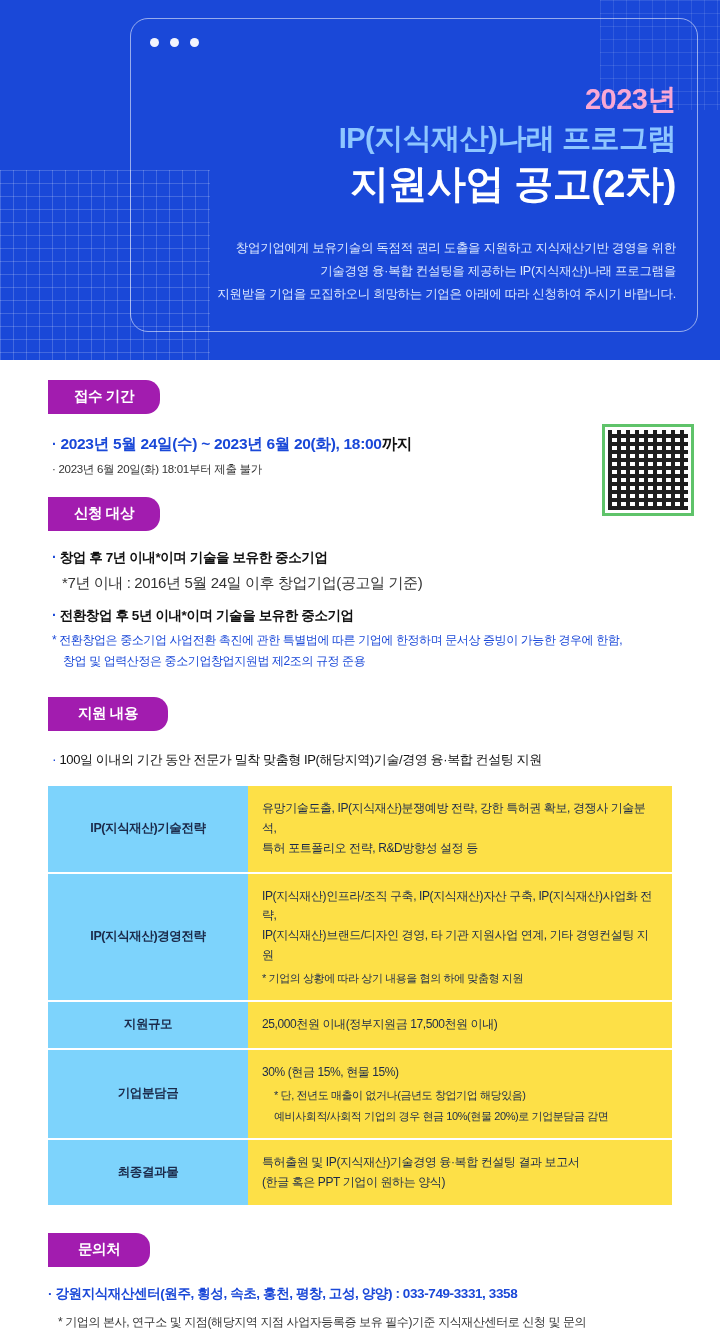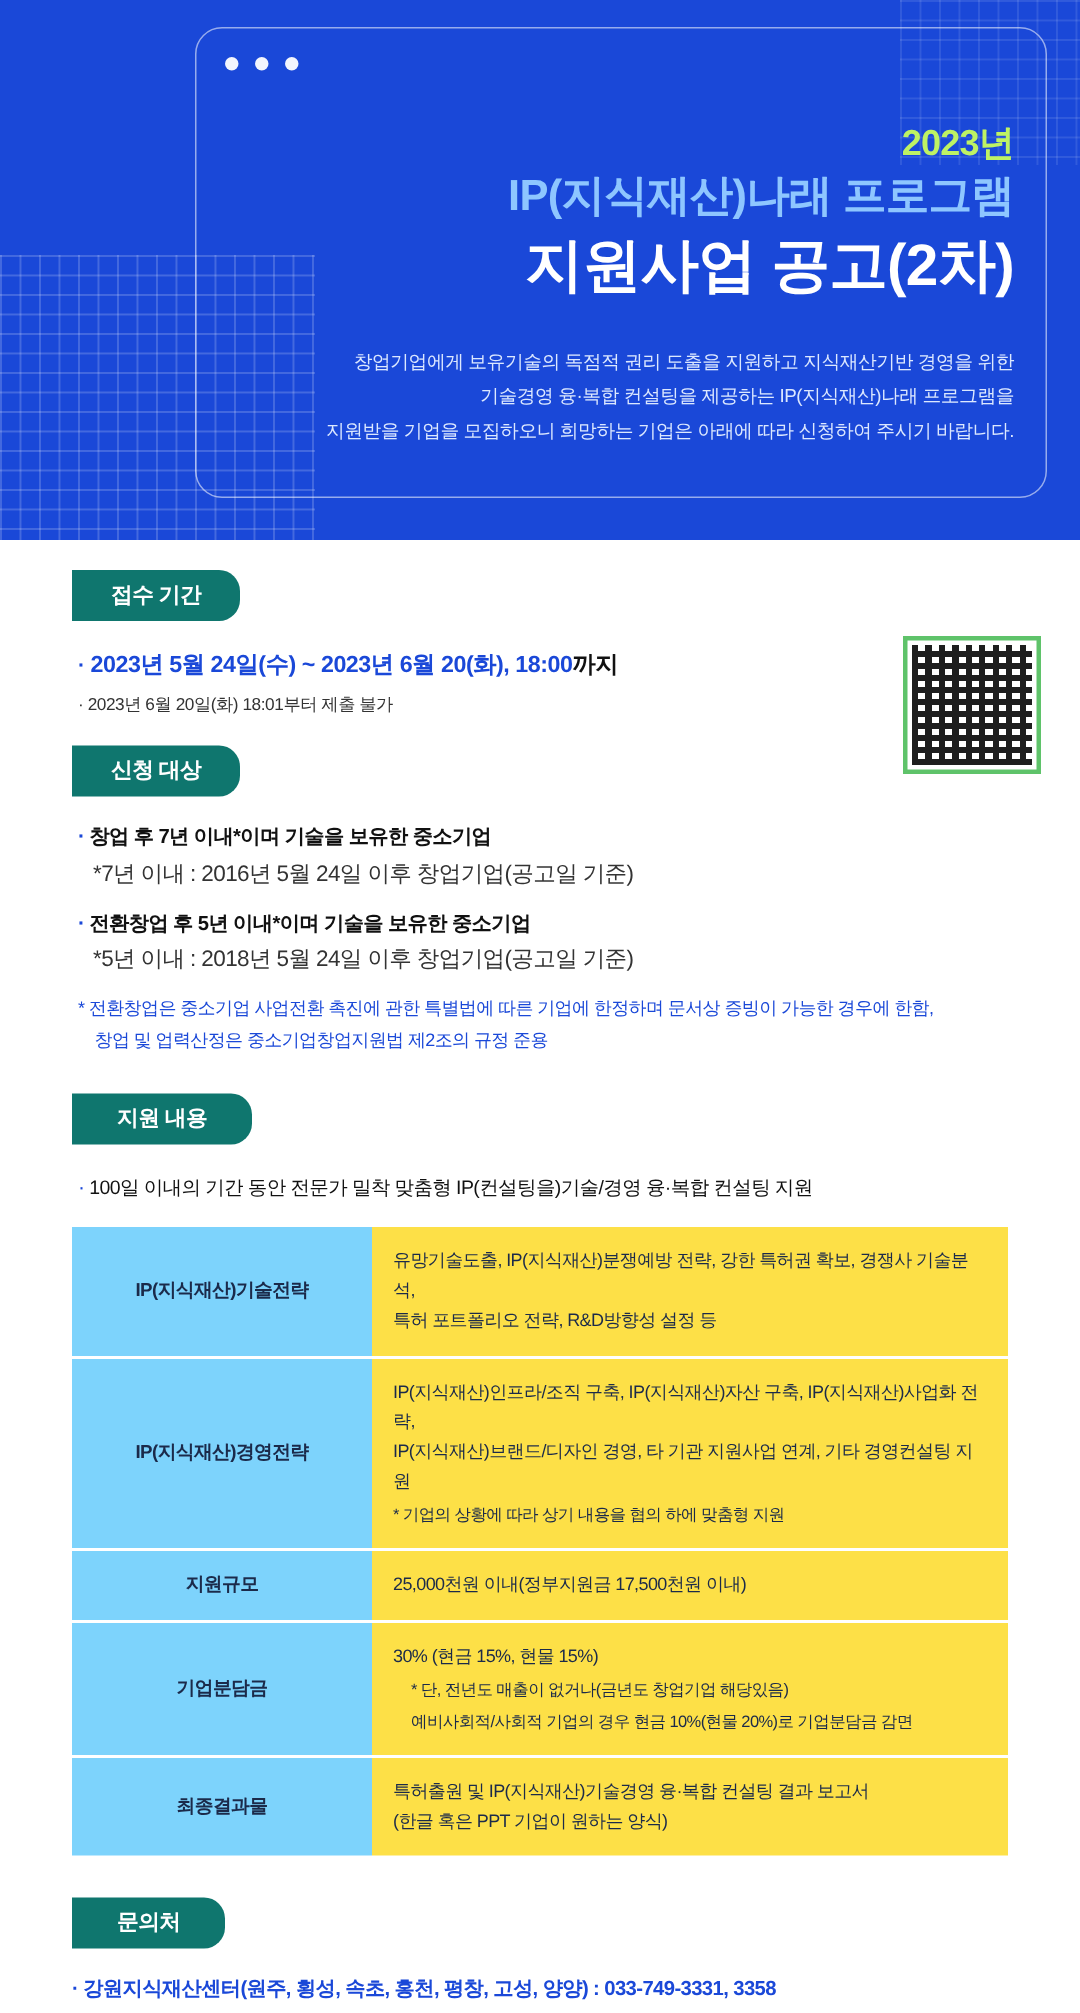--- a/index.html
+++ b/index.html
@@ -75,25 +75,25 @@
     opacity: 0.95;
   }
   .hero-text {
     position: absolute;
     right: 44px;
     top: 80px;
     text-align: right;
     color: #ffffff;
   }
   .hero-title-1 {
-    font-size: 24px;
+    font-size: 29px;
     font-weight: bold;
     letter-spacing: -0.5px;
     line-height: 1.35;
-    color: #bef264;
+    color: #f9a8d4;
     text-align: right;
   }
   .hero-title-2 {
     font-size: 29px;
     font-weight: bold;
     letter-spacing: -0.5px;
     line-height: 1.35;
     color: #8ec6ff;
   }
   .hero-title-3 {
@@ -107,21 +107,21 @@
     margin-top: 26px;
     font-size: 12.5px;
     line-height: 1.85;
     color: #dce8ff;
     letter-spacing: -0.3px;
   }
 
   
   .sec-head {
     display: inline-block;
-    background: #0f766e;
+    background: #a21caf;
     color: #ffffff;
     font-size: 14.5px;
     font-weight: bold;
     letter-spacing: -0.4px;
     padding: 7px 26px 8px 26px;
     border-radius: 0 14px 14px 0;
     margin-left: 48px;
   }
   .sec-head.wide { padding-left: 30px; padding-right: 30px; }
   .dot {
@@ -311,34 +311,33 @@
   <div class="target-list">
     <div class="t-line">
       <span class="dot">·</span>
       <span>창업 후 7년 이내*이며 기술을 보유한 중소기업</span>
     </div>
     <div class="t-sub">*7년 이내 : 2016년 5월 24일 이후 창업기업(공고일 기준)</div>
     <div class="t-line">
       <span class="dot">·</span>
       <span>전환창업 후 5년 이내*이며 기술을 보유한 중소기업</span>
     </div>
-    <div class="t-sub">*5년 이내 : 2018년 5월 24일 이후 창업기업(공고일 기준)</div>
     <div class="t-note">
       <span>* 전환창업은 중소기업 사업전환 촉진에 관한 특별법에 따른 기업에 한정하며 문서상 증빙이 가능한 경우에 한함,</span>
       <span class="ind">창업 및 업력산정은 중소기업창업지원법 제2조의 규정 준용</span>
     </div>
   </div>
 
   
   <div class="sp26"></div>
   <div class="sec-head wide">지원 내용</div>
 
   <div class="sup-lead">
     <span class="dot">·</span>
-    <span>100일 이내의 기간 동안 전문가 밀착 맞춤형 IP(컨설팅을)기술/경영 융·복합 컨설팅 지원</span>
+    <span>100일 이내의 기간 동안 전문가 밀착 맞춤형 IP(해당지역)기술/경영 융·복합 컨설팅 지원</span>
   </div>
 
   <table class="sup">
     <tbody>
       <tr>
         <td class="lbl">IP(지식재산)기술전략</td>
         <td class="val">
           <span>유망기술도출, IP(지식재산)분쟁예방 전략, 강한 특허권 확보, 경쟁사 기술분석,</span><br>
           <span>특허 포트폴리오 전략, R&amp;D방향성 설정 등</span>
         </td>

